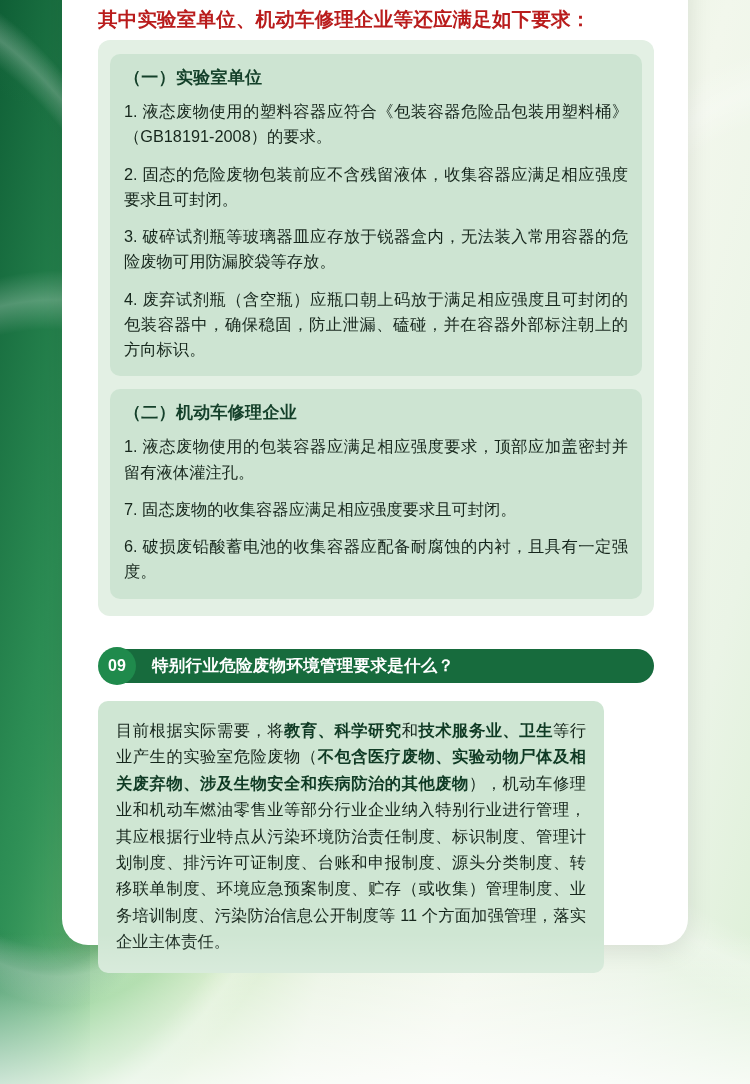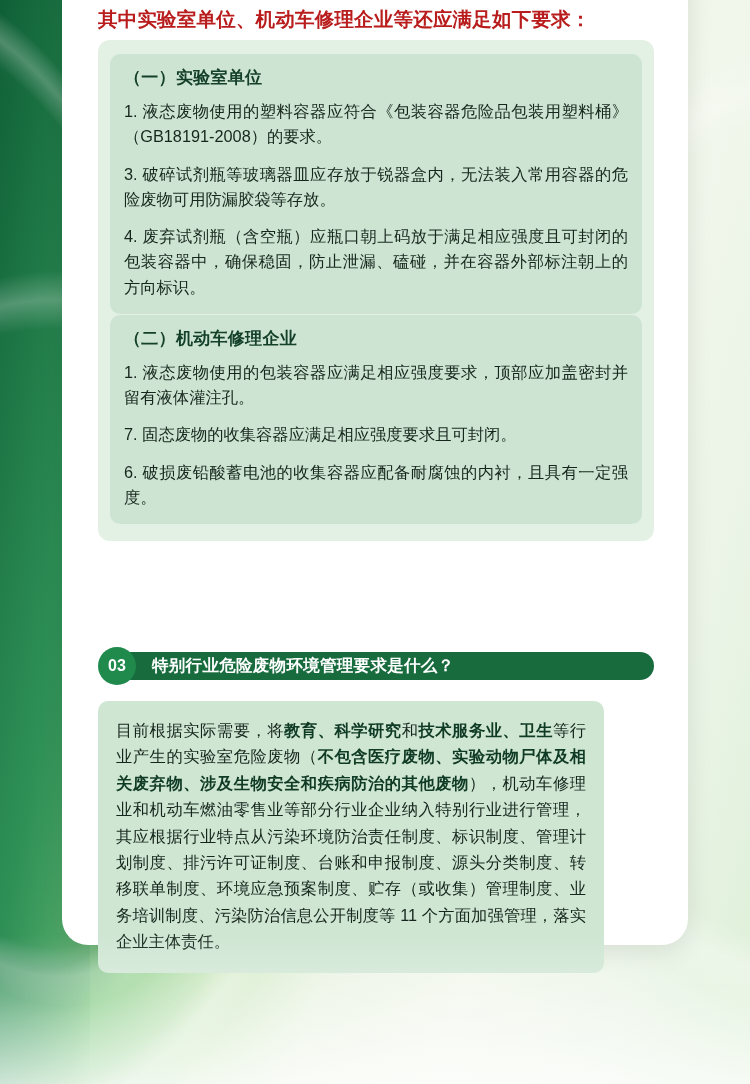--- a/index.html
+++ b/index.html
@@ -91,21 +91,21 @@
     background: #e3f0e4;
     border-radius: 12px;
     padding: 14px 12px;
     box-sizing: border-box;
   }
 
   .subcard {
     background: #cde4d2;
     border-radius: 10px;
     padding: 12px 14px 14px 14px;
-    margin-bottom: 1px;
+    margin-bottom: 13px;
   }
   .subcard:last-child { margin-bottom: 3px; }
 
   .sub-title {
     font-size: 17px;
     font-weight: bold;
     color: #14402a;
     margin: 0 0 10px 0;
     letter-spacing: .3px;
   }
@@ -137,21 +137,21 @@
     font-size: 16px;
     font-weight: bold;
     display: flex;
     align-items: center;
     justify-content: center;
     flex: 0 0 auto;
     z-index: 2;
   }
   .qtext {
     flex: 1 1 auto;
-    height: 28px;
+    height: 34px;
     margin-left: -12px;
     background: #176b3d;
     border-radius: 0 17px 17px 0;
     color: #ffffff;
     font-size: 16.5px;
     font-weight: bold;
     display: flex;
     align-items: center;
     padding-left: 28px;
     box-sizing: border-box;
@@ -200,35 +200,36 @@
 <div class="card">
   <div class="inner">
 
     <div class="sec-heading">其中实验室单位、机动车修理企业等还应满足如下要求：</div>
 
     <div class="panel">
 
       <div class="subcard">
         <div class="sub-title">（一）实验室单位</div>
         <p class="item">1. 液态废物使用的塑料容器应符合《包装容器危险品包装用塑料桶》（GB18191-2008）的要求。</p>
+        <p class="item">2. 固态的危险废物包装前应不含残留液体，收集容器应满足相应强度要求且可封闭。</p>
         <p class="item">3. 破碎试剂瓶等玻璃器皿应存放于锐器盒内，无法装入常用容器的危险废物可用防漏胶袋等存放。</p>
         <p class="item">4. 废弃试剂瓶（含空瓶）应瓶口朝上码放于满足相应强度且可封闭的包装容器中，确保稳固，防止泄漏、磕碰，并在容器外部标注朝上的方向标识。</p>
       </div>
 
       <div class="subcard">
         <div class="sub-title">（二）机动车修理企业</div>
         <p class="item">1. 液态废物使用的包装容器应满足相应强度要求，顶部应加盖密封并留有液体灌注孔。</p>
         <p class="item">7. 固态废物的收集容器应满足相应强度要求且可封闭。</p>
         <p class="item">6. 破损废铅酸蓄电池的收集容器应配备耐腐蚀的内衬，且具有一定强度。</p>
       </div>
 
     </div>
 
     <div class="qbar" style="top: 687px;">
-      <div class="qnum">03</div>
+      <div class="qnum">09</div>
       <div class="qtext">特别行业危险废物环境管理要求是什么？</div>
     </div>
 
     <div class="answer" style="top: 741px;">
       <p>目前根据实际需要，将<b>教育、科学研究</b>和<b>技术服务业、卫生</b>等行业产生的实验室危险废物（<b>不包含医疗废物、实验动物尸体及相关废弃物、涉及生物安全和疾病防治的其他废物</b>），机动车修理业和机动车燃油零售业等部分行业企业纳入特别行业进行管理，其应根据行业特点从污染环境防治责任制度、标识制度、管理计划制度、排污许可证制度、台账和申报制度、源头分类制度、转移联单制度、环境应急预案制度、贮存（或收集）管理制度、业务培训制度、污染防治信息公开制度等 11 个方面加强管理，落实企业主体责任。</p>
     </div>
 
   </div>
 </div>
 

